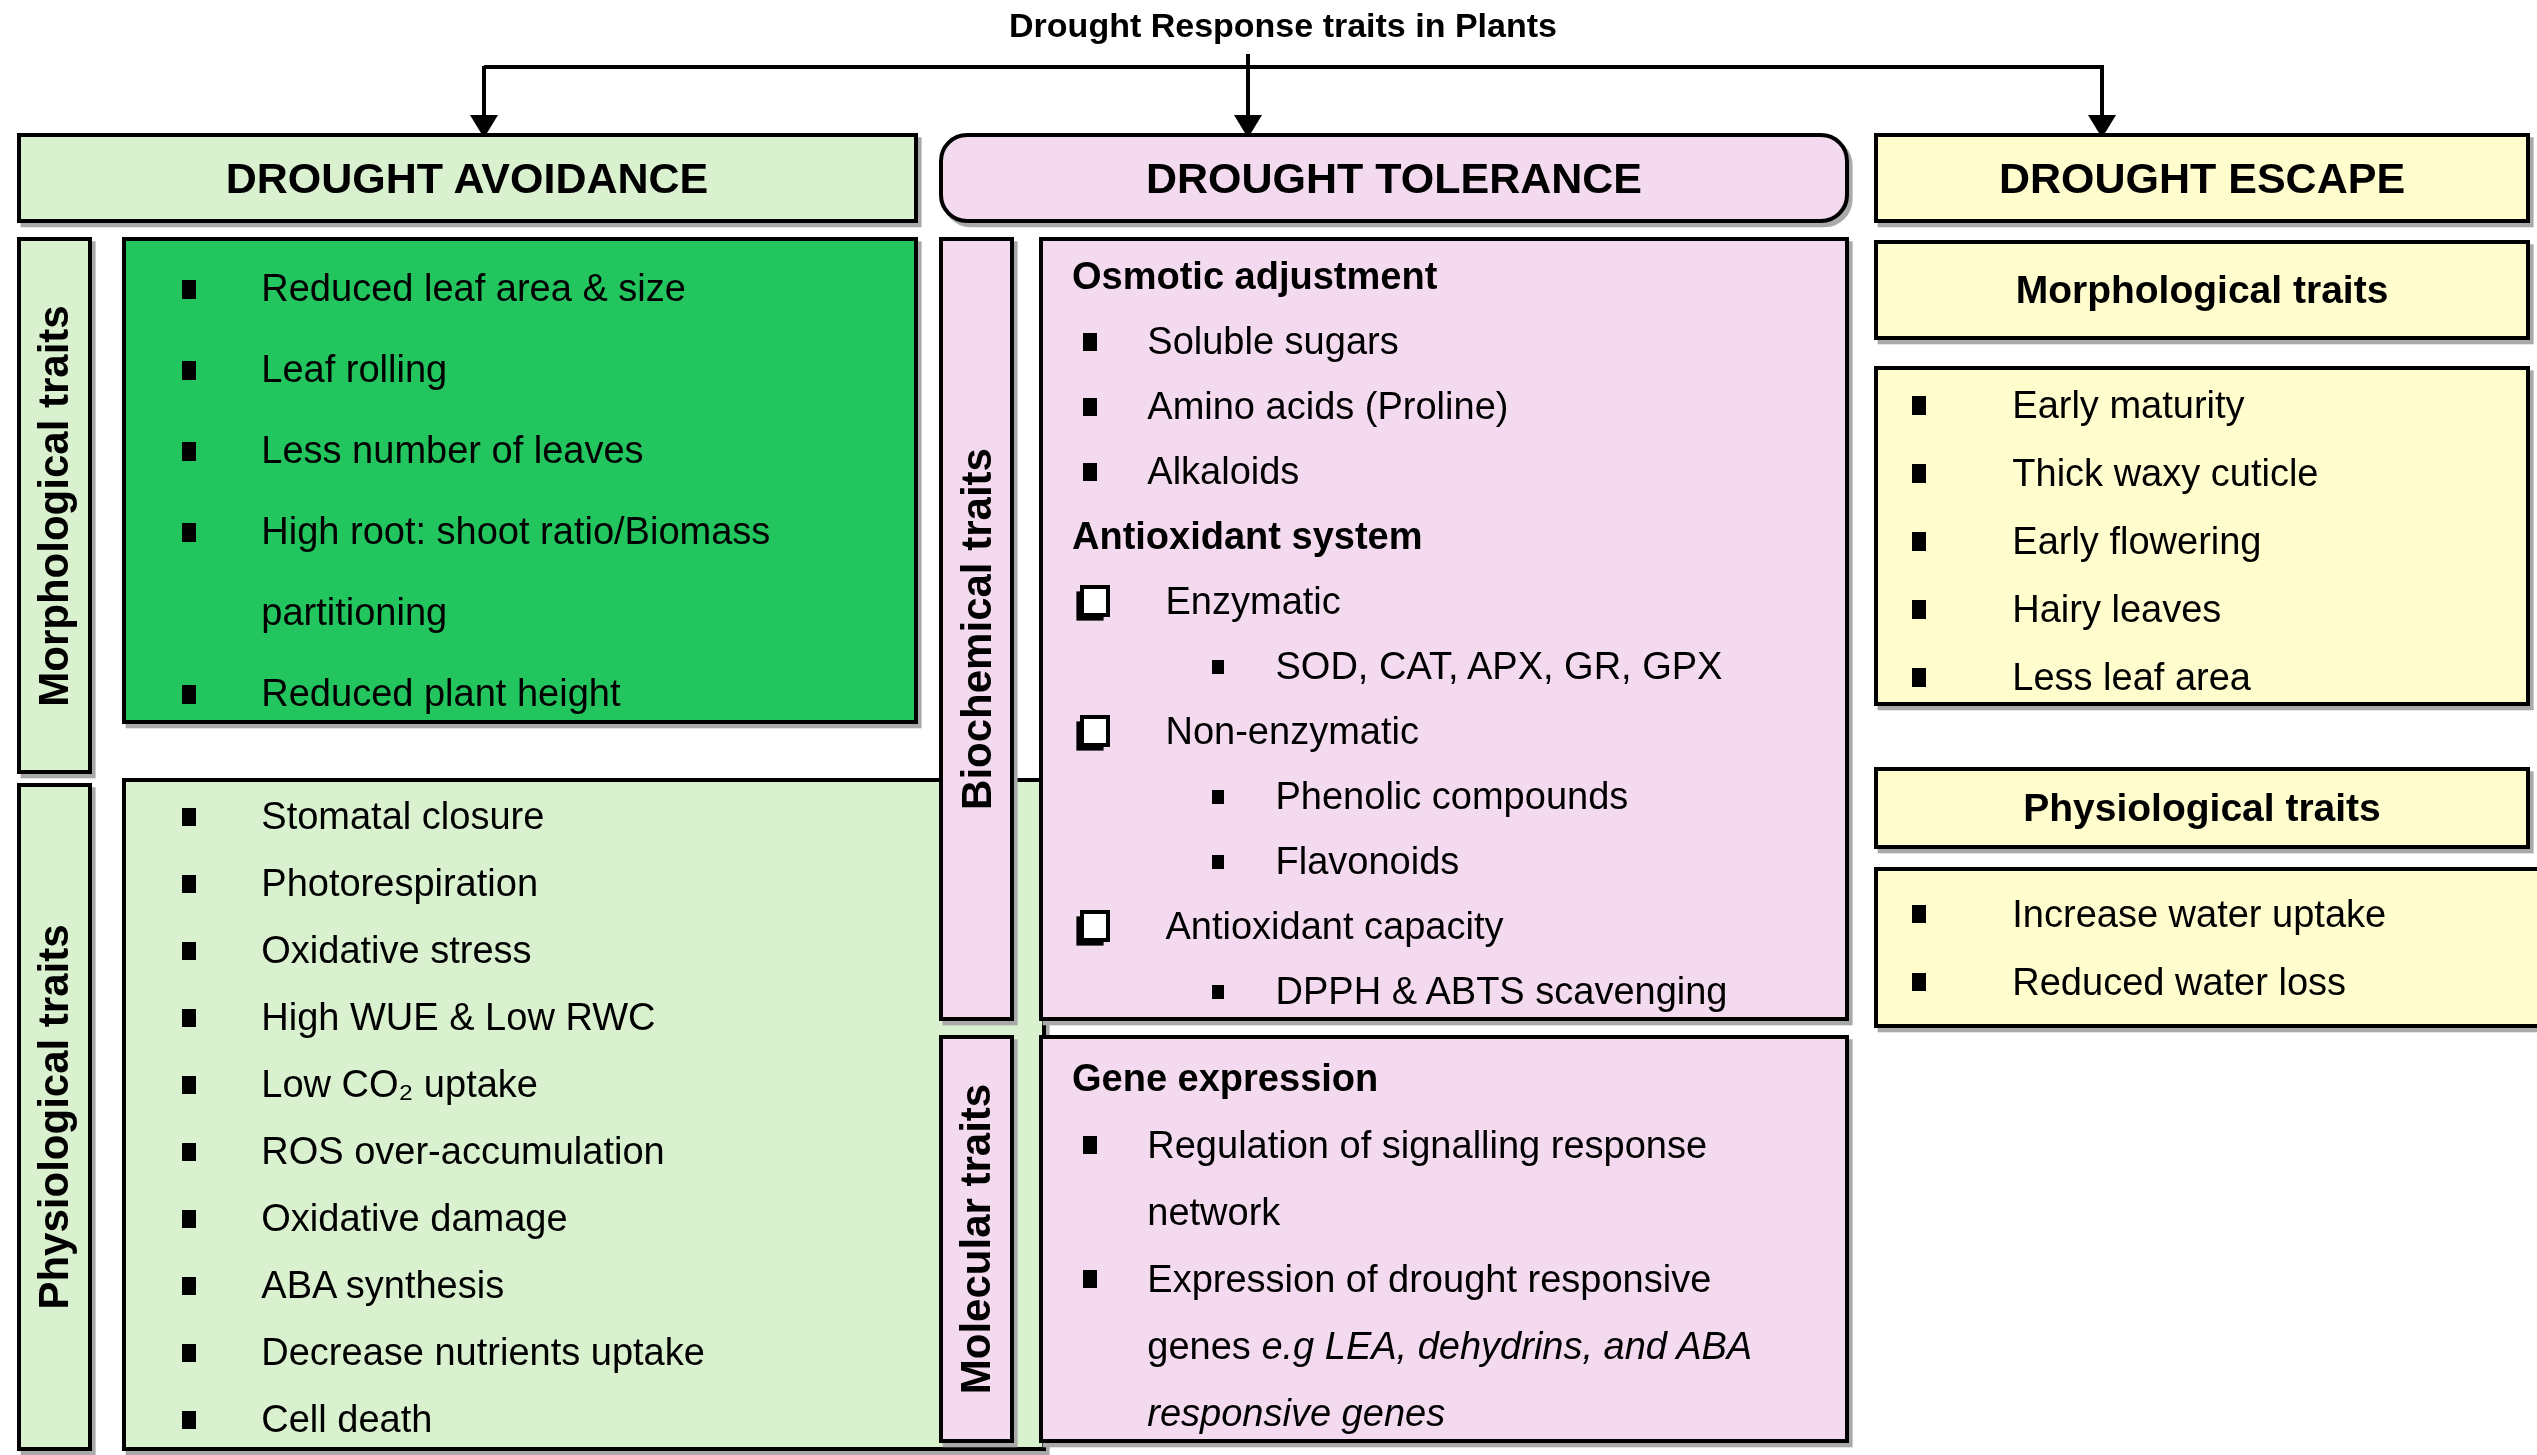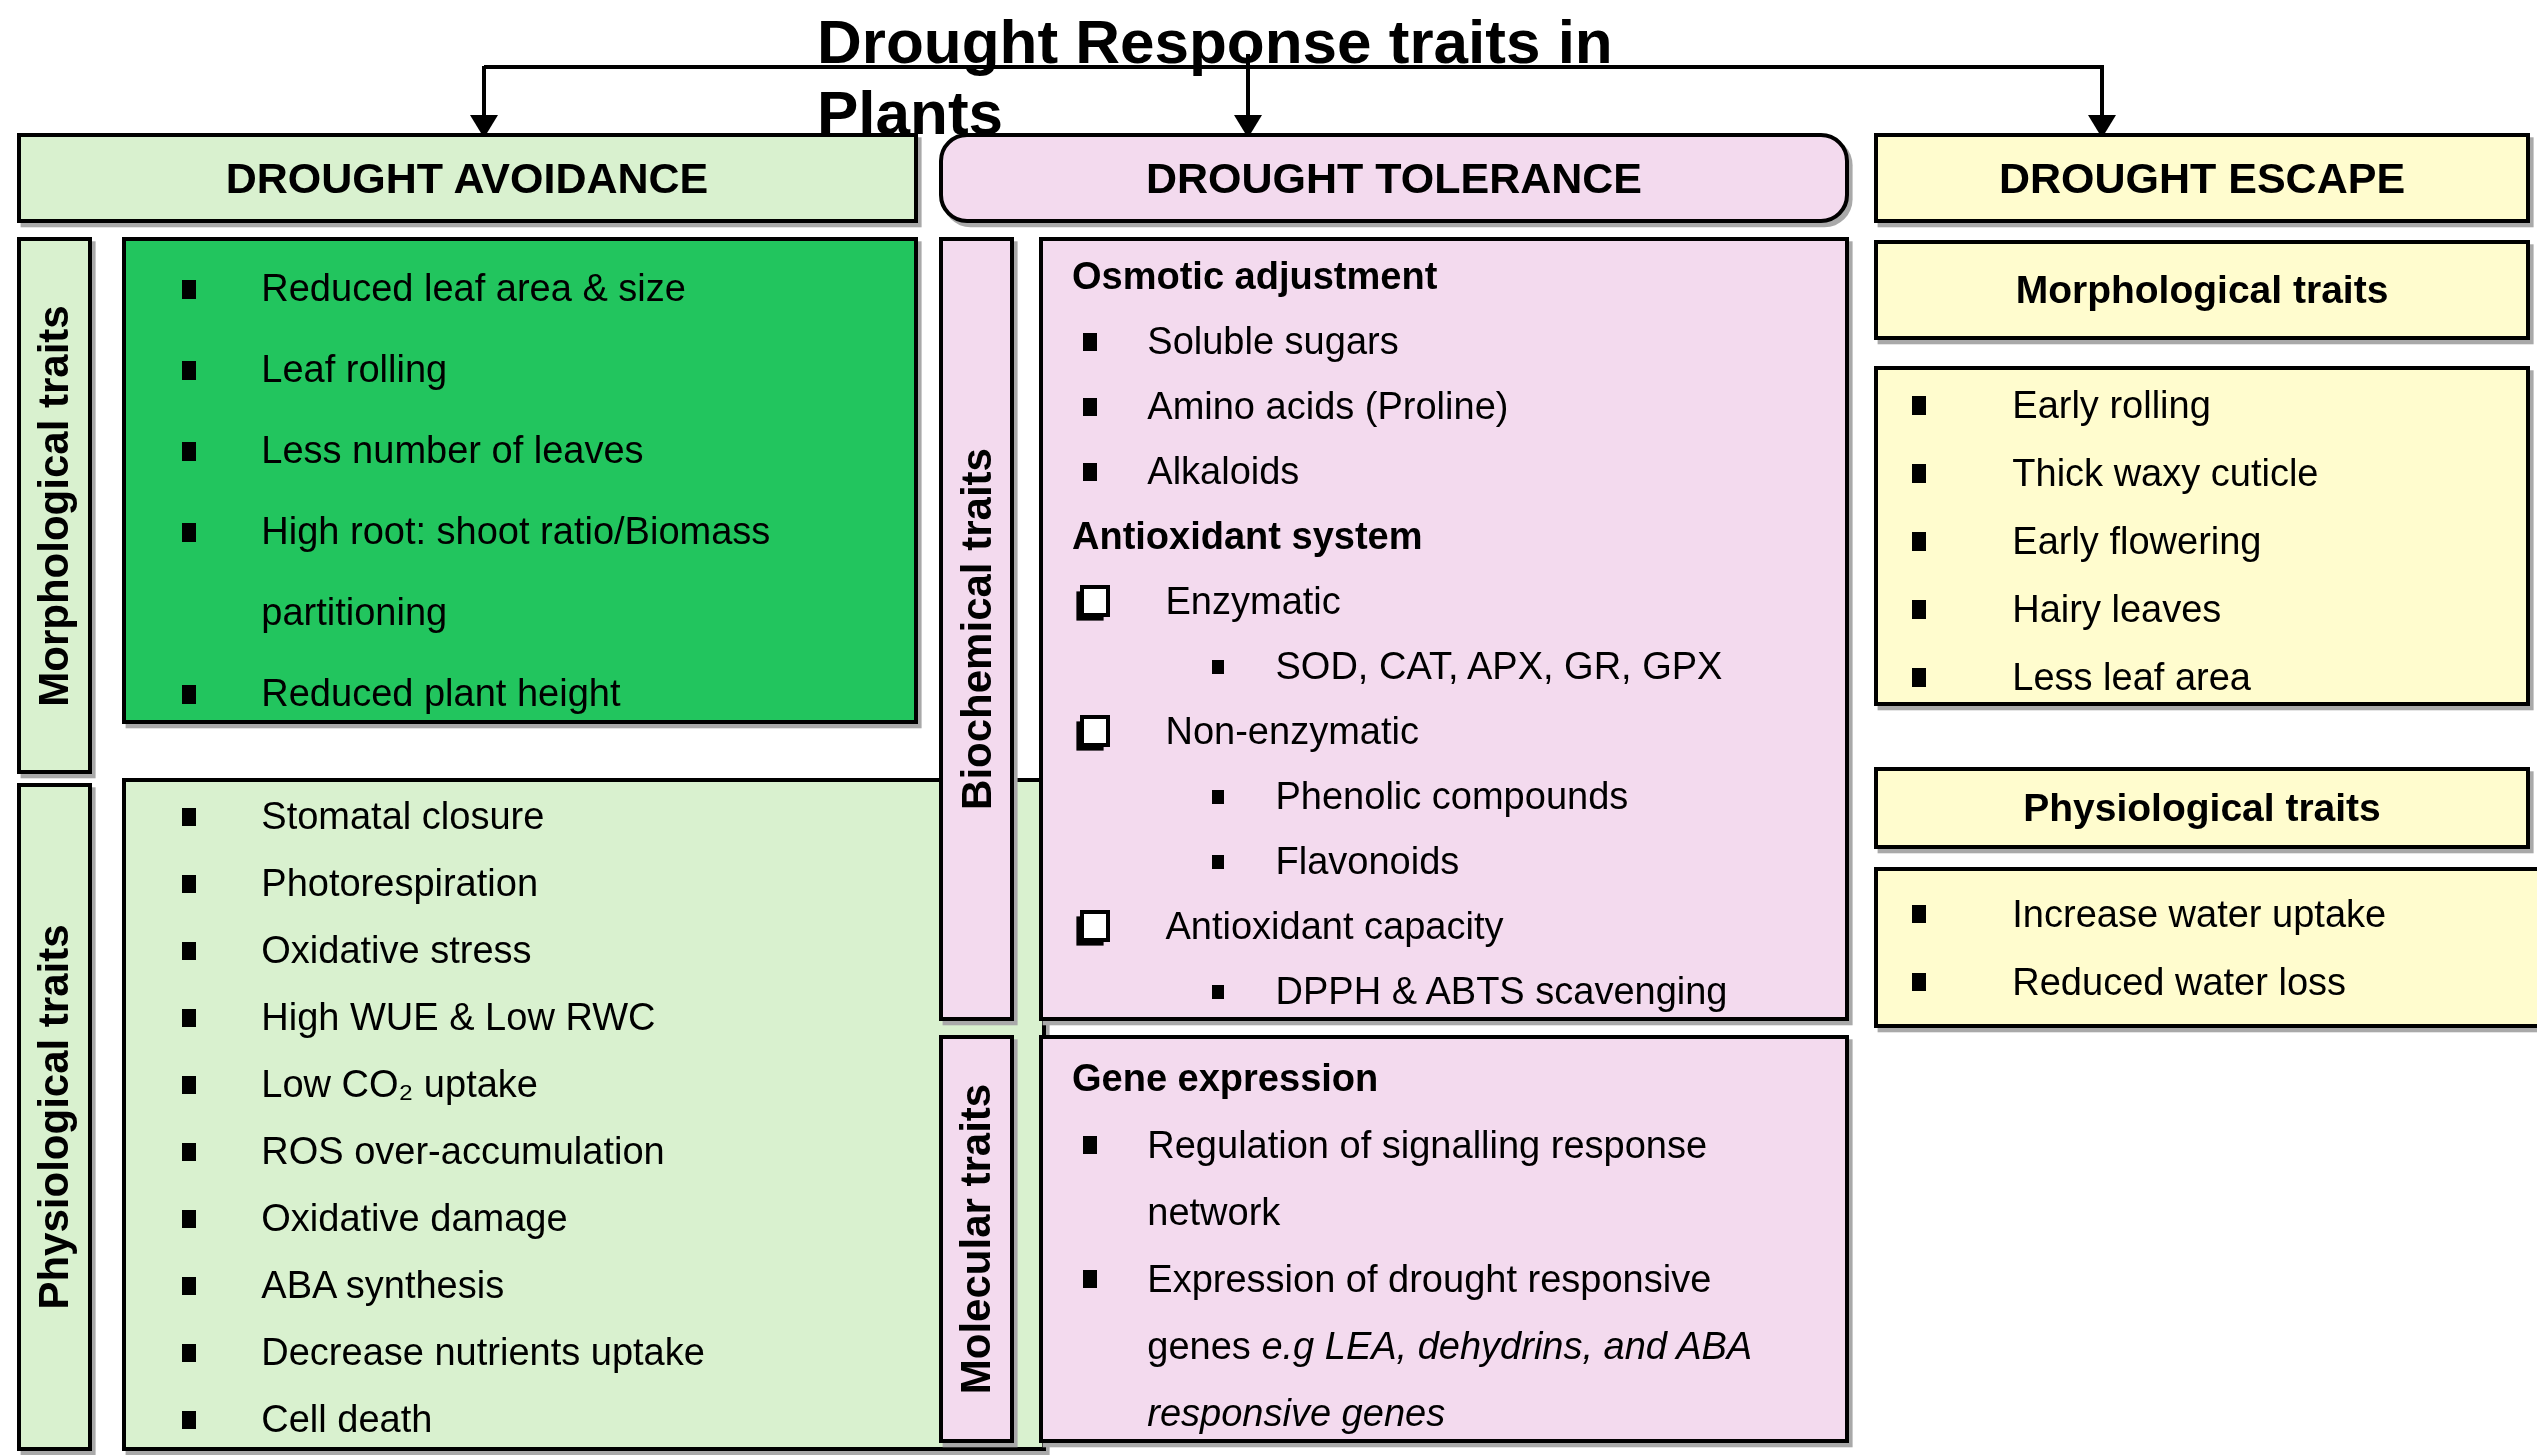--- a/index.html
+++ b/index.html
@@ -36,21 +36,21 @@
   .rowN.bu{padding-left:40px;}
   .rowN.bu .b{margin:24px 50px 0 0;}
   .wrapM{max-width:631px;}
   
   .rowE{line-height:68px;padding-left:34px;}
   .rowE .b{margin:25px 86px 0 0;}
   
   .hline{background:#000;height:4.3px;}
   .vline{background:#000;width:3.6px;}
   .ahead{width:0;height:0;border-left:14.3px solid transparent;border-right:14.3px solid transparent;border-top:23px solid #000;}
-  .title{font-weight:bold;font-size:62px;text-align:left;}
+  .title{font-weight:bold;font-size:34px;text-align:center;}
 </style>
 </head>
 <body>
 
 <div class="abs title" style="left:817px;top:5.7px;width:932px;">Drought Response traits in Plants</div>
 
 <div class="abs hline" style="left:484px;top:65px;width:1620px;"></div>
 <div class="abs vline" style="left:1246px;top:54px;height:63px;"></div>
 <div class="abs vline" style="left:482px;top:66px;height:52px;"></div>
 <div class="abs vline" style="left:2100px;top:66px;height:52px;"></div>
@@ -201,21 +201,21 @@
     </div>
 </div>
 
 <div class="abs box hdr" style="left: 1874px; top: 133px; width: 656px; height: 90px; background-color: rgb(255, 252, 206);">DROUGHT ESCAPE</div>
 
 <div class="abs box subhdr" style="left: 1874px; top: 240px; width: 656px; height: 100px; background-color: rgb(255, 252, 206);">Morphological traits</div>
 
 <div class="abs box list" style="left: 1874px; top: 366px; width: 656px; height: 340px; padding-top: 1.4px; background-color: rgb(255, 252, 206);">
   <div class="li rowE">
       <span class="b"></span>
-      <span class="txt">Early rolling</span>
+      <span class="txt">Early maturity</span>
     </div>
   <div class="li rowE">
       <span class="b"></span>
       <span class="txt">Thick waxy cuticle</span>
     </div>
   <div class="li rowE">
       <span class="b"></span>
       <span class="txt">Early flowering</span>
     </div>
   <div class="li rowE">

